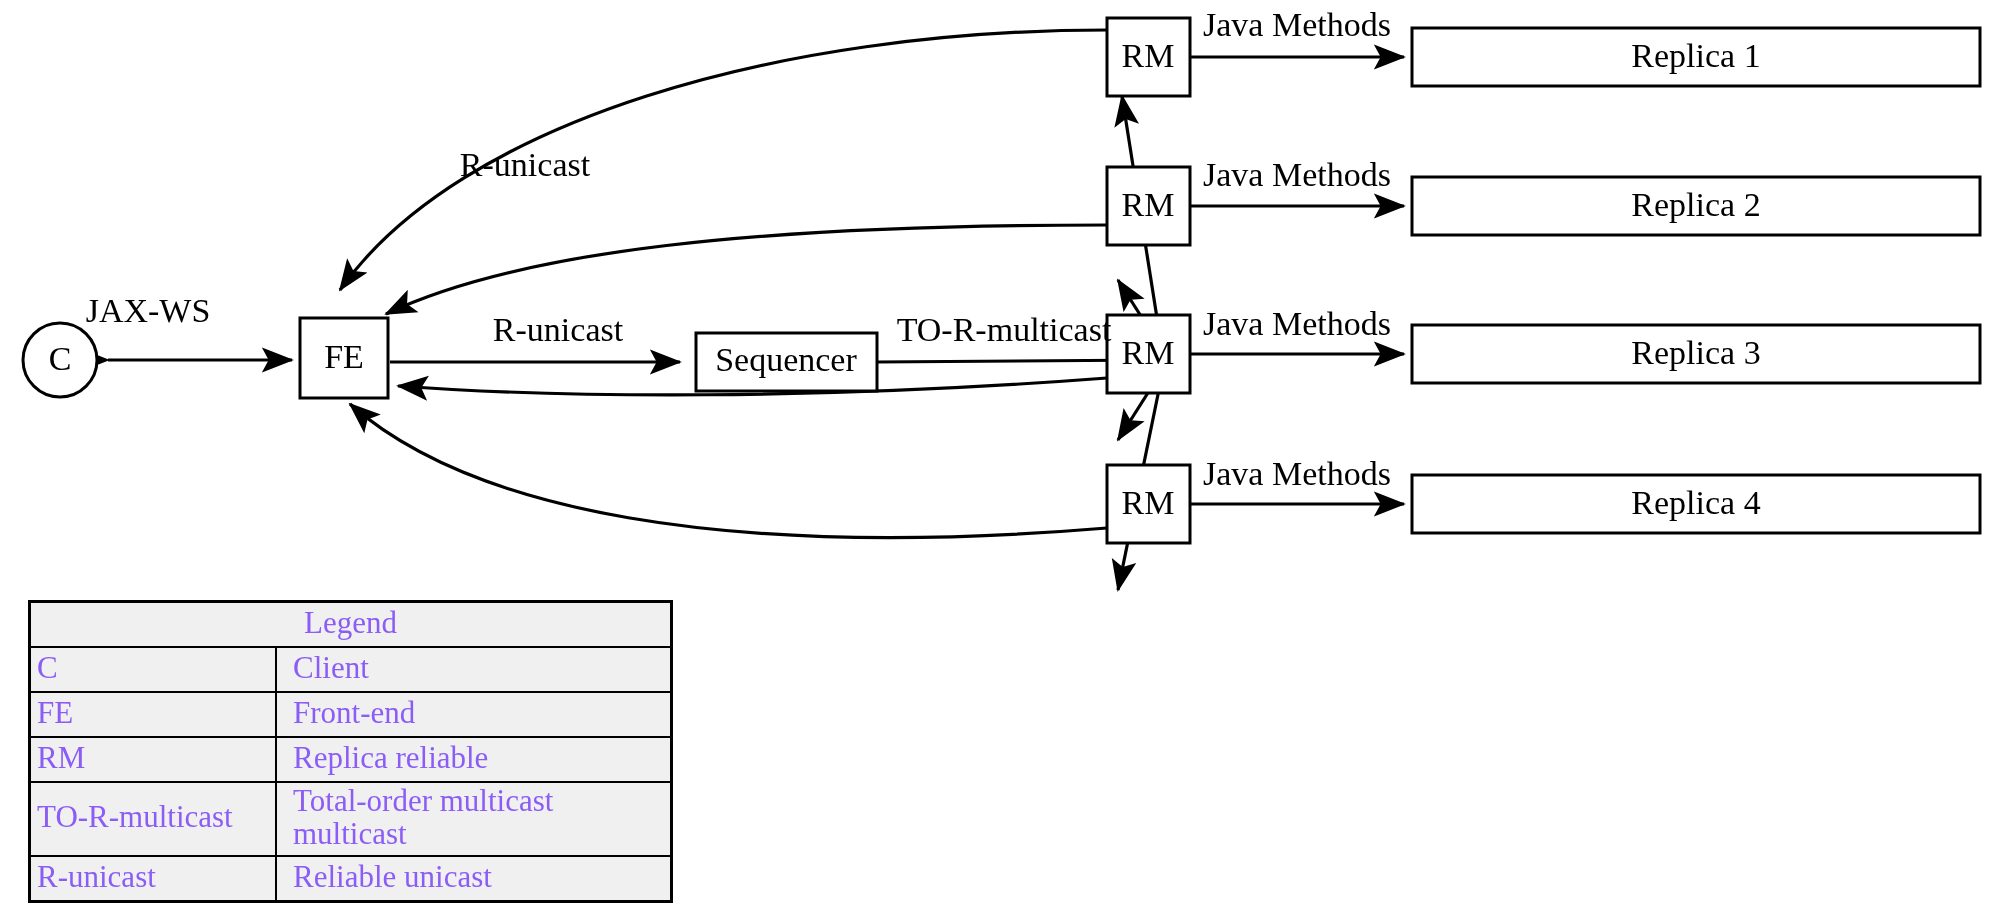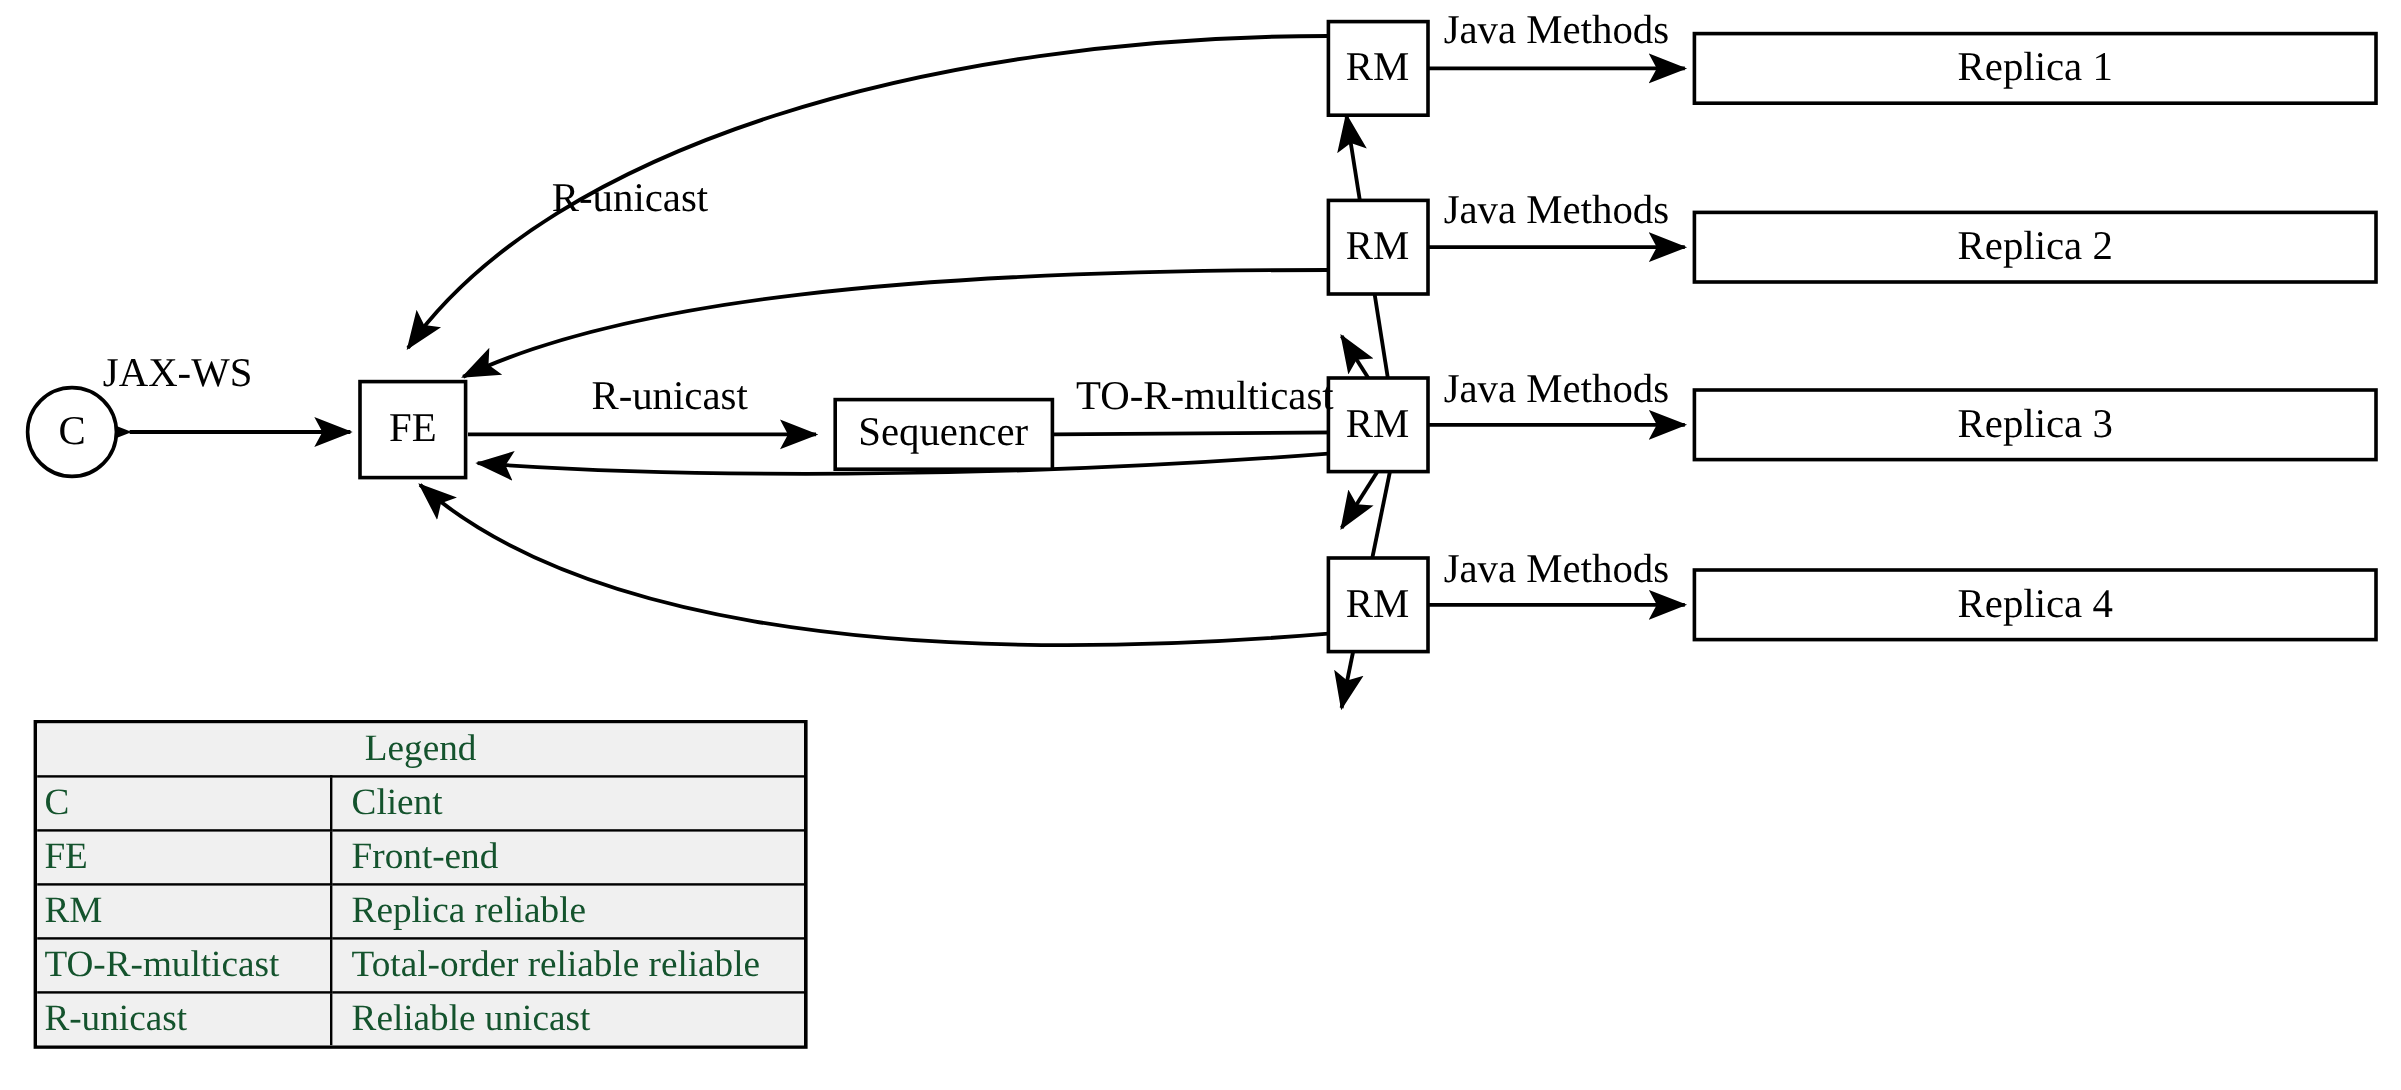--- a/index.html
+++ b/index.html
@@ -67,21 +67,21 @@
   }
   table.legend {
     border-collapse: collapse;
     width: 100%;
     background: #f0f0f0;
   }
   table.legend td {
     border: 2px solid #000000;
     font-family: "Liberation Serif", "DejaVu Serif", serif;
     font-size: 31px;
-    color: #14532d;
+    color: #8b5cf6;
     padding: 2px 6px 5px 6px;
     height: 36px;
     line-height: 1.05;
     background: #f0f0f0;
   }
   table.legend td.title {
     text-align: center;
     border-left: none;
     border-right: none;
     border-top: none;
@@ -202,21 +202,21 @@
         <tr class="row">
           <td class="key">FE</td>
           <td class="val">Front-end</td>
         </tr>
         <tr class="row">
           <td class="key">RM</td>
           <td class="val">Replica reliable</td>
         </tr>
         <tr class="row">
           <td class="key">TO-R-multicast</td>
-          <td class="val">Total-order reliable reliable</td>
+          <td class="val">Total-order multicast multicast</td>
         </tr>
         <tr class="row">
           <td class="key">R-unicast</td>
           <td class="val">Reliable unicast</td>
         </tr>
       </tbody>
     </table>
   </div>
 
 </div>

